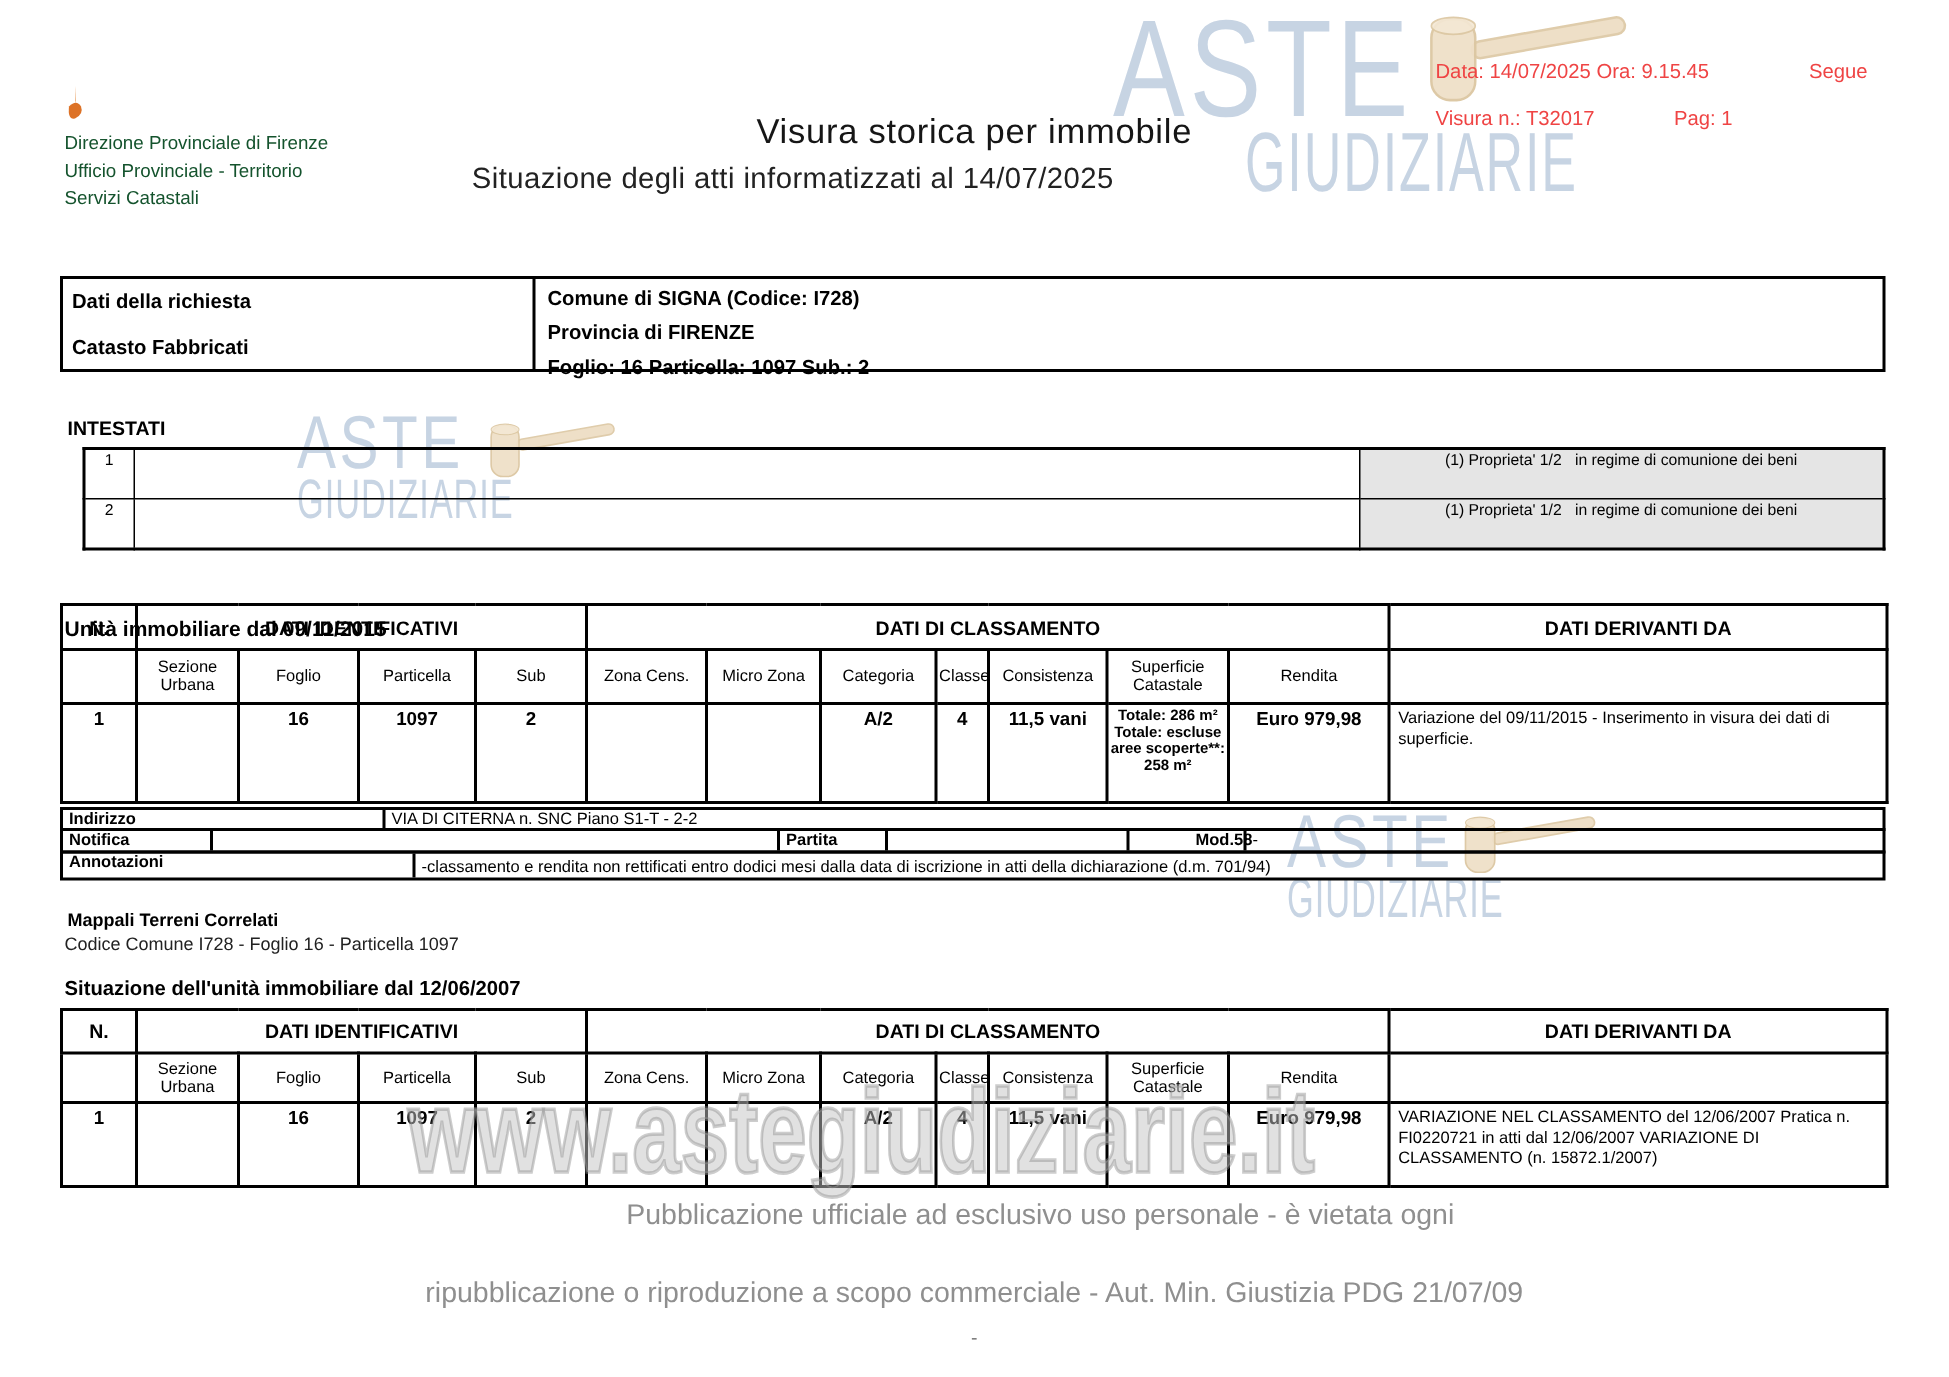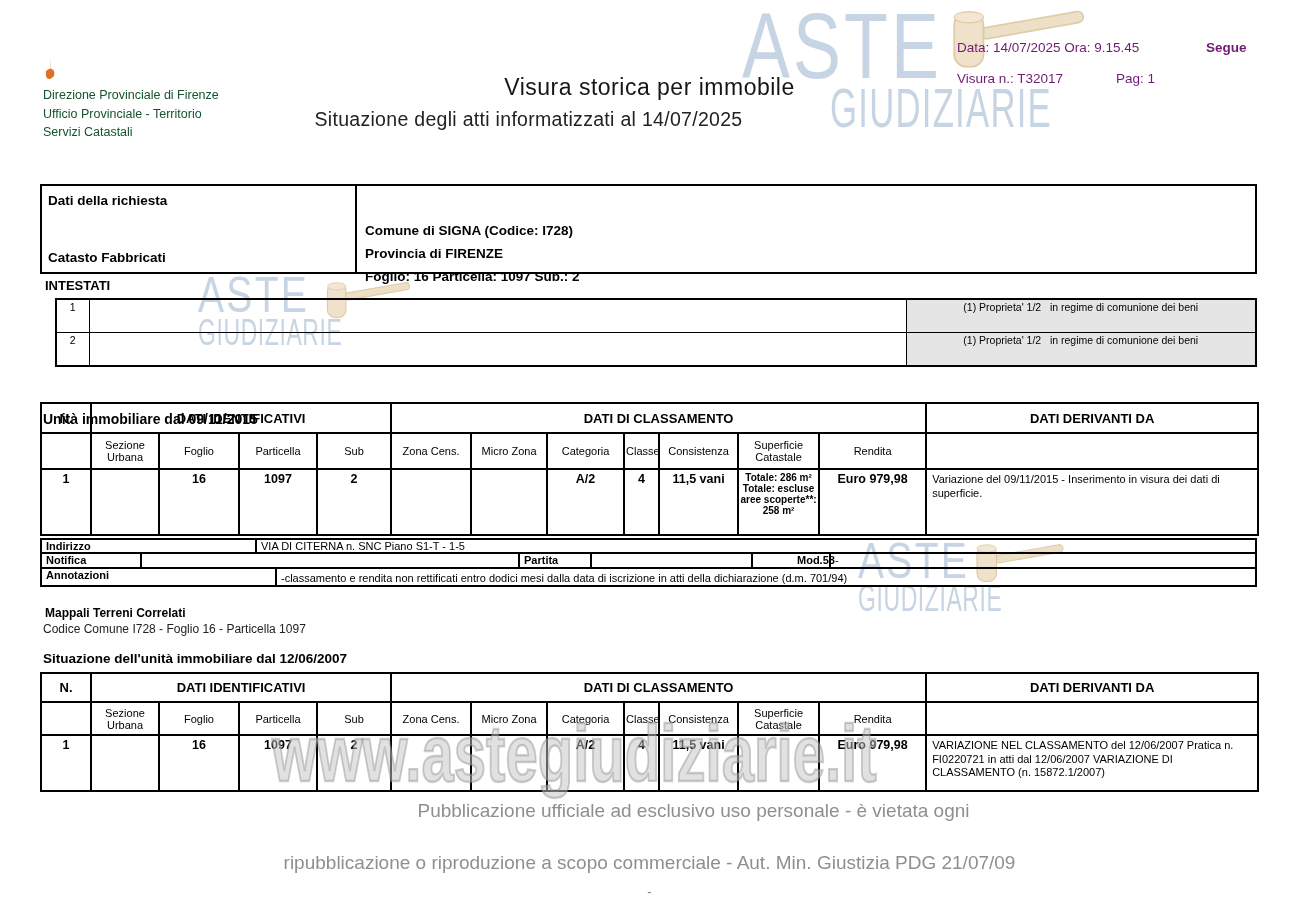--- a/index.html
+++ b/index.html
@@ -17,25 +17,25 @@
     font-weight:bold;font-size:66px;letter-spacing:0px;
     color:rgba(195,195,195,.5);
     -webkit-text-stroke:2px rgba(145,145,145,.45);
     transform:scale(.88,1.2);transform-origin:left top;
   }
   .gavel{position:absolute;z-index:0;pointer-events:none;}
   
   .office{left:43px;top:86px;font-size:12.5px;line-height:18.5px;color:#14532d;}
   .doc-title{left:0;top:74px;width:1299px;text-align:center;font-size:23px;letter-spacing:.5px;color:#161616;}
   .doc-subtitle{left:0;top:108px;width:1057px;text-align:center;font-size:19.5px;letter-spacing:.3px;color:#222;}
-  .meta{font-size:13.5px;color:#701a75;}
-  
-  .req{left:40px;top:184px;width:1217px;height:90px;border:2px solid #000;display:flex;box-sizing:border-box;background:transparent;}
+  .meta{font-size:13.5px;color:#ef4444;}
+  
+  .req{left:40px;top:184px;width:1217px;height:64px;border:2px solid #000;display:flex;box-sizing:border-box;background:transparent;}
   .req-left{width:315px;border-right:2px solid #000;box-sizing:border-box;display:flex;flex-direction:column;justify-content:space-between;padding:3px 6px;}
-  .req-right{flex:1;padding:1px 8px;margin-top:32px;}
+  .req-right{flex:1;padding:1px 8px;}
   .b13{font-weight:bold;font-size:13.5px;line-height:23px;}
   
   .sec-label{font-weight:bold;font-size:13px;}
   table{border-collapse:collapse;table-layout:fixed;}
   .intestati-table{left:55px;top:298px;width:1200px;}
   .intestati-table td{border:1px solid #000;height:30px;vertical-align:top;font-size:10.5px;padding:1px 2px;}
   .intestati-table{border:2px solid #000;}
   .int-num{text-align:center;}
   .int-right{background:#e5e5e5;text-align:center;vertical-align:middle;font-size:11px;white-space:pre-wrap;}
   
@@ -98,21 +98,21 @@
 <div class="abs office">
   <div>Direzione Provinciale di Firenze</div>
   <div>Ufficio Provinciale - Territorio</div>
   <div>Servizi Catastali</div>
 </div>
 
 <div class="abs doc-title">Visura storica per immobile</div>
 <div class="abs doc-subtitle">Situazione degli atti informatizzati al 14/07/2025</div>
 
 <div class="abs meta" style="left:957px;top:40px;">Data: 14/07/2025 Ora: 9.15.45</div>
-<div class="abs meta" style="left:1206px;top:40px;font-weight:bold;">Segue</div>
+<div class="abs meta" style="left:1206px;top:40px;">Segue</div>
 <div class="abs meta" style="left:957px;top:71px;">Visura n.: T32017</div>
 <div class="abs meta" style="left:1116px;top:71px;">Pag: 1</div>
 
 <div class="abs req">
   <div class="req-left">
     <div class="b13">Dati della richiesta</div>
     <div class="b13">Catasto Fabbricati</div>
   </div>
   <div class="req-right">
     <div class="b13">Comune di SIGNA (Codice: I728)</div>
@@ -195,21 +195,21 @@
     <td class="dv">11,5 vani</td>
     <td class="sup">Totale: 286 m² Totale: escluse aree scoperte**: 258 m²</td>
     <td class="dv">Euro 979,98</td>
     <td class="der">Variazione del  09/11/2015 - Inserimento in visura dei dati di superficie.</td>
   </tr>
 </tbody>
   </table>
 
 <div class="strip" style="top:538px;height:16px;">
   <div class="lab bR" style="width:215px;">Indirizzo</div>
-  <div class="val" style="flex:1;">VIA DI CITERNA n. SNC Piano S1-T - 1-5</div>
+  <div class="val" style="flex:1;">VIA DI CITERNA n. SNC Piano S1-T - 2-2</div>
 </div>
 <div class="strip" style="top:552px;height:17px;">
   <div class="lab bR" style="width:100px;">Notifica</div>
   <div class="val bR" style="width:378px;"></div>
   <div class="lab bR" style="width:72px;">Partita</div>
   <div class="val bR" style="width:161px;"></div>
   <div class="lab bR" style="width:78px;padding-left:44px;">Mod.58</div>
   <div class="val" style="flex:1;">-</div>
 </div>
 <div class="strip" style="top:567px;height:20px;">

